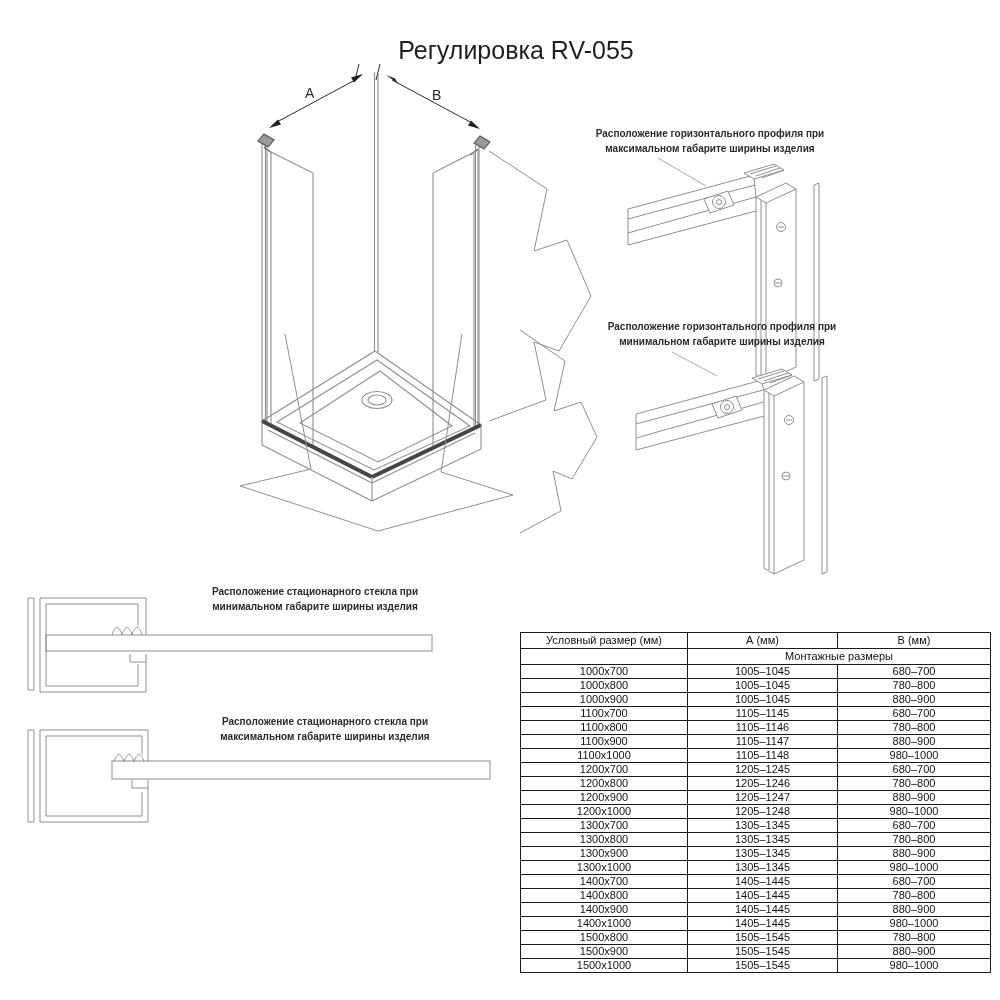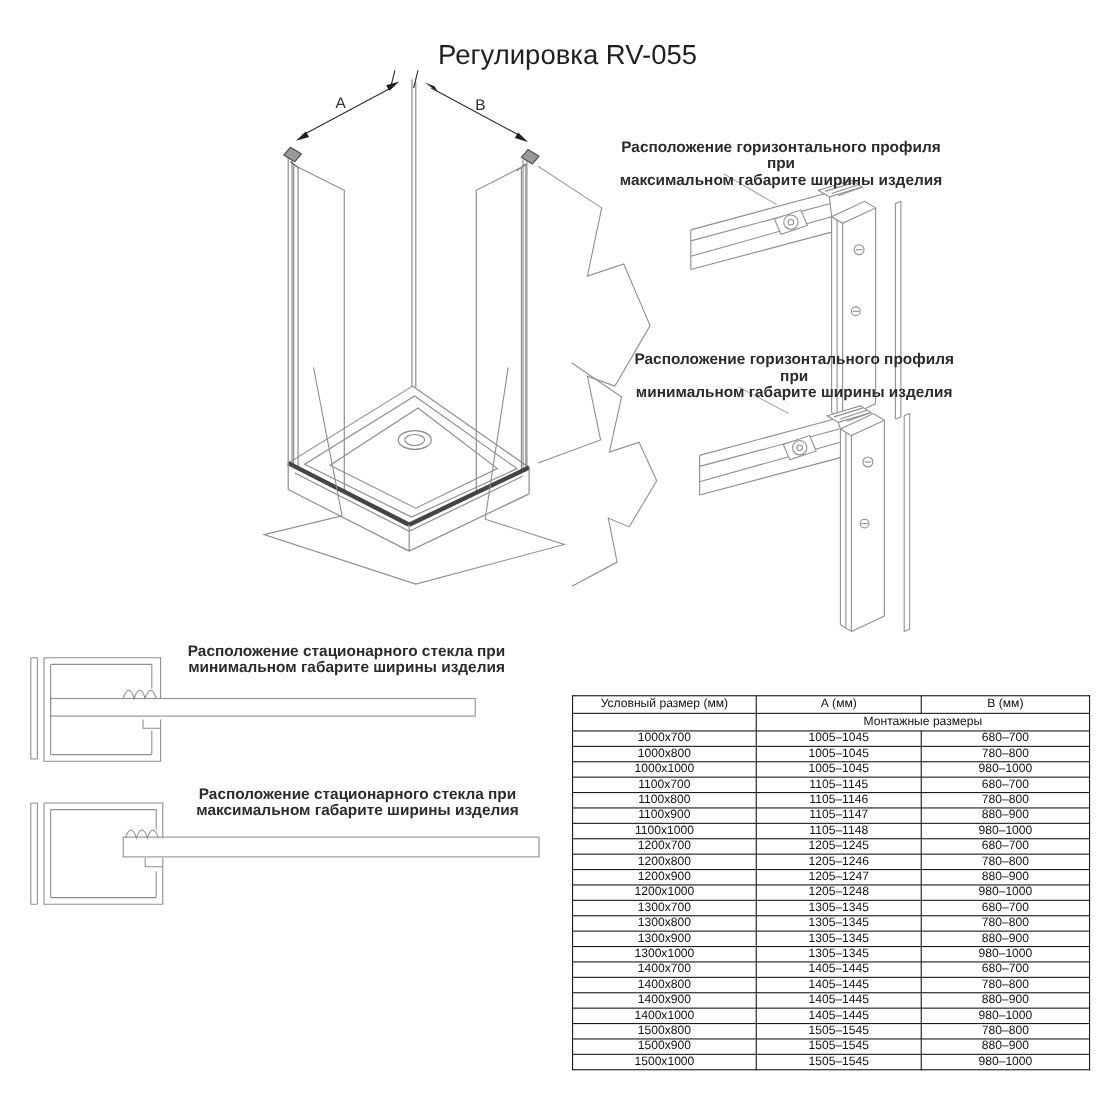--- a/index.html
+++ b/index.html
@@ -1,19 +1,19 @@
 <!DOCTYPE html>
 <html><head>
 <meta charset="utf-8">
 <style>
   html,body{margin:0;padding:0;background:#fff;}
   body{width:1000px;height:1000px;position:relative;font-family:"Liberation Sans",sans-serif;overflow:hidden;}
   .title{position:absolute;top:20px;left:0;width:100%;text-align:center;font-size:25px;font-weight:400;color:#1f1f1f;margin:16px;}
   svg.art{position:absolute;left:0;top:0;}
-  .callout{position:absolute;font-size:14px;font-weight:700;color:#2b2b2b;text-align:center;line-height:15px;}
+  .callout{position:absolute;font-size:10px;font-weight:700;color:#2b2b2b;text-align:center;line-height:15px;}
   .callout span{display:block;}
   .dims-table{position:absolute;left:520px;top:632px;width:470px;border-collapse:collapse;table-layout:fixed;font-size:11px;color:#111;}
   .dims-table td{border:1px solid #1a1a1a;text-align:center;padding:0 2px;height:13px;line-height:13px;white-space:nowrap;overflow:hidden;}
   .dims-table thead td{height:15px;line-height:15px;}
 </style>
 </head>
 <body>
 
 <h1 class="title">Регулировка RV-055</h1>
 
@@ -176,23 +176,23 @@
         <td>1000x700</td>
         <td>1005–1045</td>
         <td>680–700</td>
       </tr>
       <tr>
         <td>1000x800</td>
         <td>1005–1045</td>
         <td>780–800</td>
       </tr>
       <tr>
-        <td>1000x1000</td>
+        <td>1000x900</td>
         <td>1005–1045</td>
-        <td>980–1000</td>
+        <td>880–900</td>
       </tr>
       <tr>
         <td>1100x700</td>
         <td>1105–1145</td>
         <td>680–700</td>
       </tr>
       <tr>
         <td>1100x800</td>
         <td>1105–1146</td>
         <td>780–800</td>

